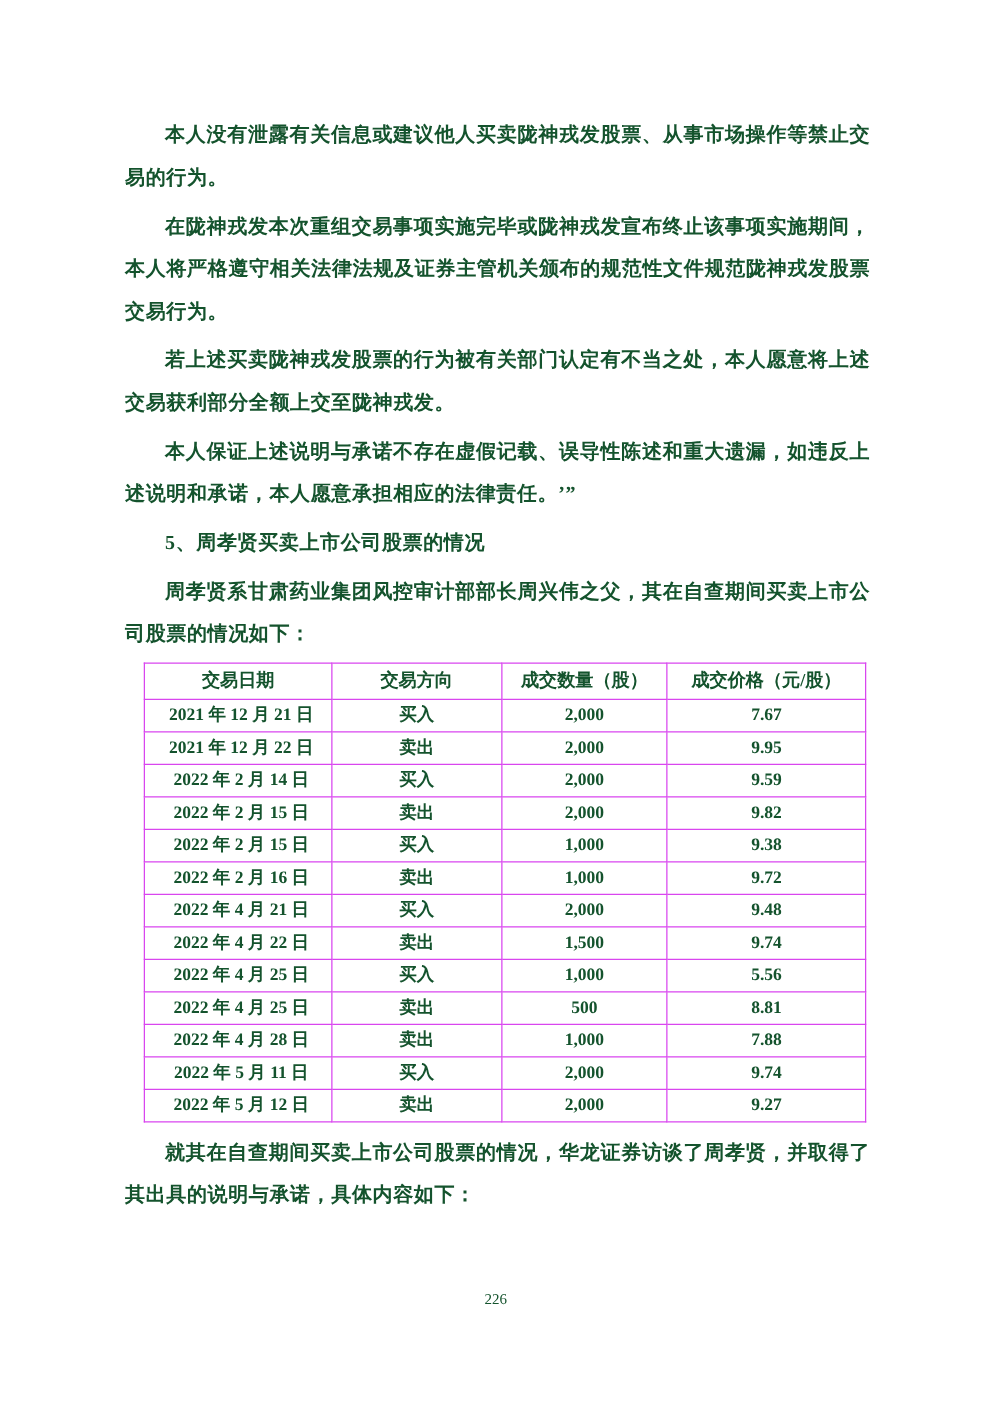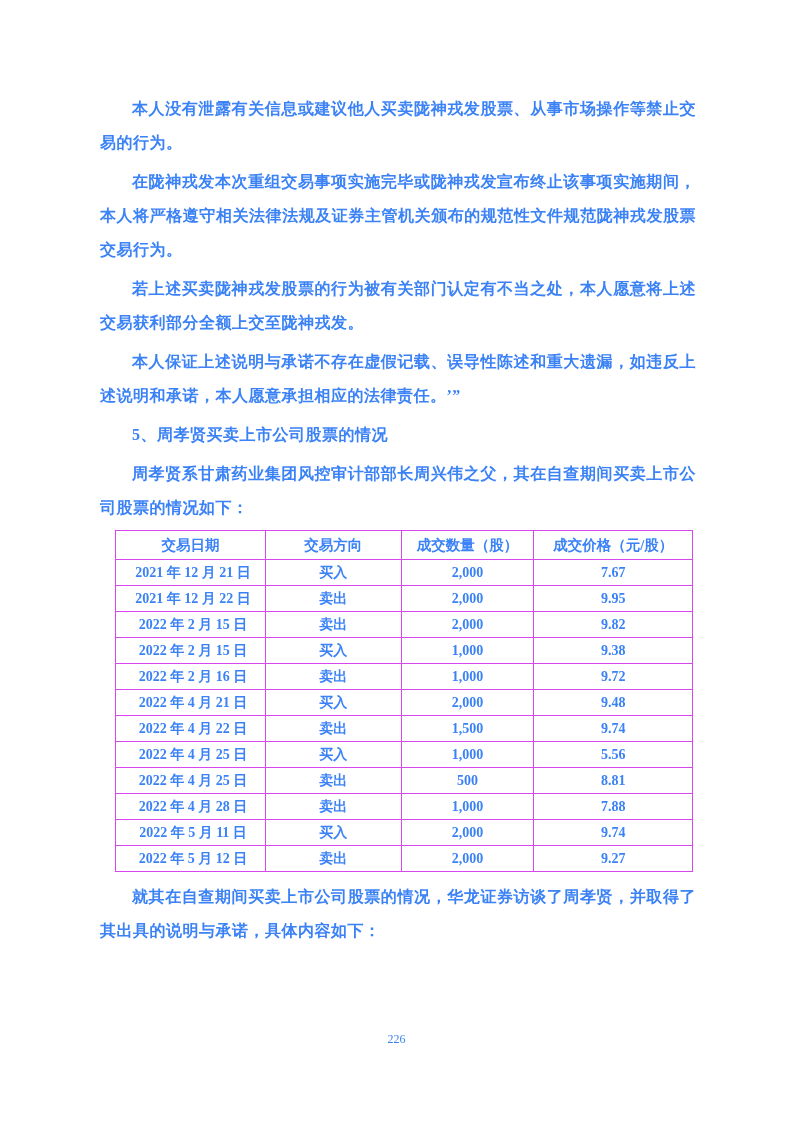--- a/index.html
+++ b/index.html
@@ -8,21 +8,21 @@
     background: #ffffff;
   }
   .page {
     position: relative;
     width: 793px;
     height: 1122px;
     margin: 0 auto;
     background: #ffffff;
     overflow: hidden;
     font-family: "Liberation Serif", "DejaVu Serif", serif;
-    color: #3b82f6;
+    color: #14532d;
   }
   .content {
     position: absolute;
     top: 92px;
     left: 100px;
     width: 596px;
   }
   .para {
     margin: 0 0 5px 0;
     font-size: 16px;
@@ -112,20 +112,26 @@
             <td>2,000</td>
             <td>7.67</td>
           </tr>
           <tr>
             <td class="date-cell">2021 年 12 月 22 日</td>
             <td>卖出</td>
             <td>2,000</td>
             <td>9.95</td>
           </tr>
           <tr>
+            <td class="date-cell">2022 年 2 月 14 日</td>
+            <td>买入</td>
+            <td>2,000</td>
+            <td>9.59</td>
+          </tr>
+          <tr>
             <td class="date-cell">2022 年 2 月 15 日</td>
             <td>卖出</td>
             <td>2,000</td>
             <td>9.82</td>
           </tr>
           <tr>
             <td class="date-cell">2022 年 2 月 15 日</td>
             <td>买入</td>
             <td>1,000</td>
             <td>9.38</td>

